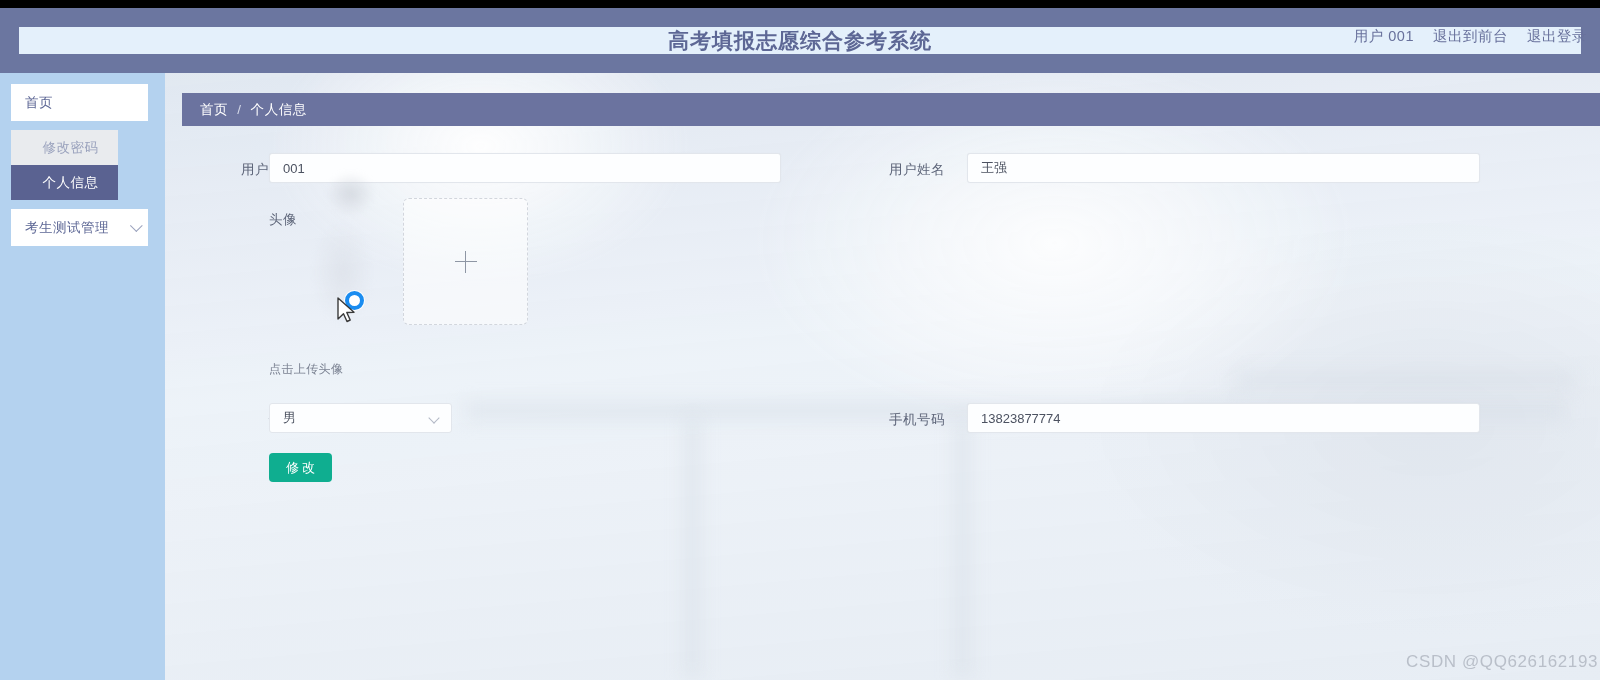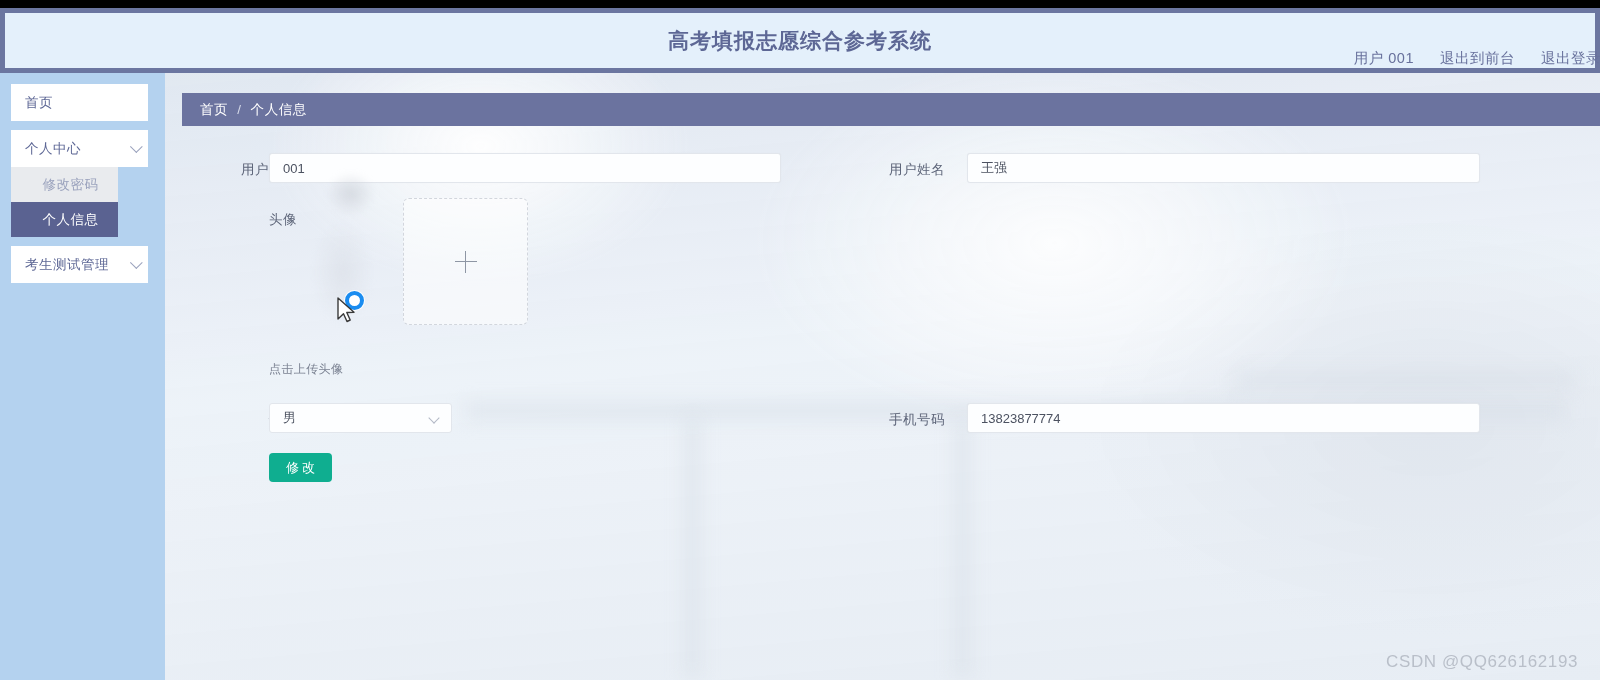--- a/index.html
+++ b/index.html
@@ -28,21 +28,21 @@
     background: #000000;
   }
 
   
   .header {
     position: absolute;
     top: 8px; left: 0;
     width: 1600px;
     height: 65px;
     background: #6b76a0;
-    padding: 5px;
+    padding: 19px;
   }
   .header-inner {
     position: relative;
     width: 100%;
     height: 100%;
     background: #e4f0fb;
     display: flex;
     align-items: center;
     justify-content: center;
   }
@@ -51,22 +51,22 @@
     font-weight: bold;
     color: #5d6795;
     letter-spacing: 1px;
   }
   .header-right {
     position: absolute;
     right: -6px;
     top: 0;
     height: 100%;
     display: flex;
-    align-items: flex-end;
-    gap: 26px;
+    align-items: flex-start;
+    gap: 19px;
     white-space: nowrap;
   }
   .header-link {
     font-size: 14.5px;
     color: #68719c;
     cursor: pointer;
     letter-spacing: 0.5px;
   }
 
   
@@ -278,21 +278,21 @@
     font-size: 13px;
     letter-spacing: 3px;
     text-indent: 3px;
     cursor: pointer;
     font-family: inherit;
   }
 
   
   .watermark {
     position: absolute;
-    right: 22px;
+    right: 2px;
     bottom: 8px;
     font-size: 17px;
     color: #b9bfc9;
     letter-spacing: 0.6px;
     z-index: 4;
   }
 
   
   .cursor-wrap {
     position: absolute;
@@ -331,24 +331,20 @@
 
   <div class="sidebar">
 
     <div class="menu-group">
       <div class="menu-item">
         <span>首页</span>
       </div>
     </div>
 
     <div class="menu-group">
-      <div class="menu-item">
-        <span>个人中心</span>
-        <span class="caret"></span>
-      </div>
       <div class="submenu">
         <div class="submenu-item normal">
           <span>修改密码</span>
         </div>
         <div class="submenu-item active">
           <span>个人信息</span>
         </div>
       </div>
     </div>
 

